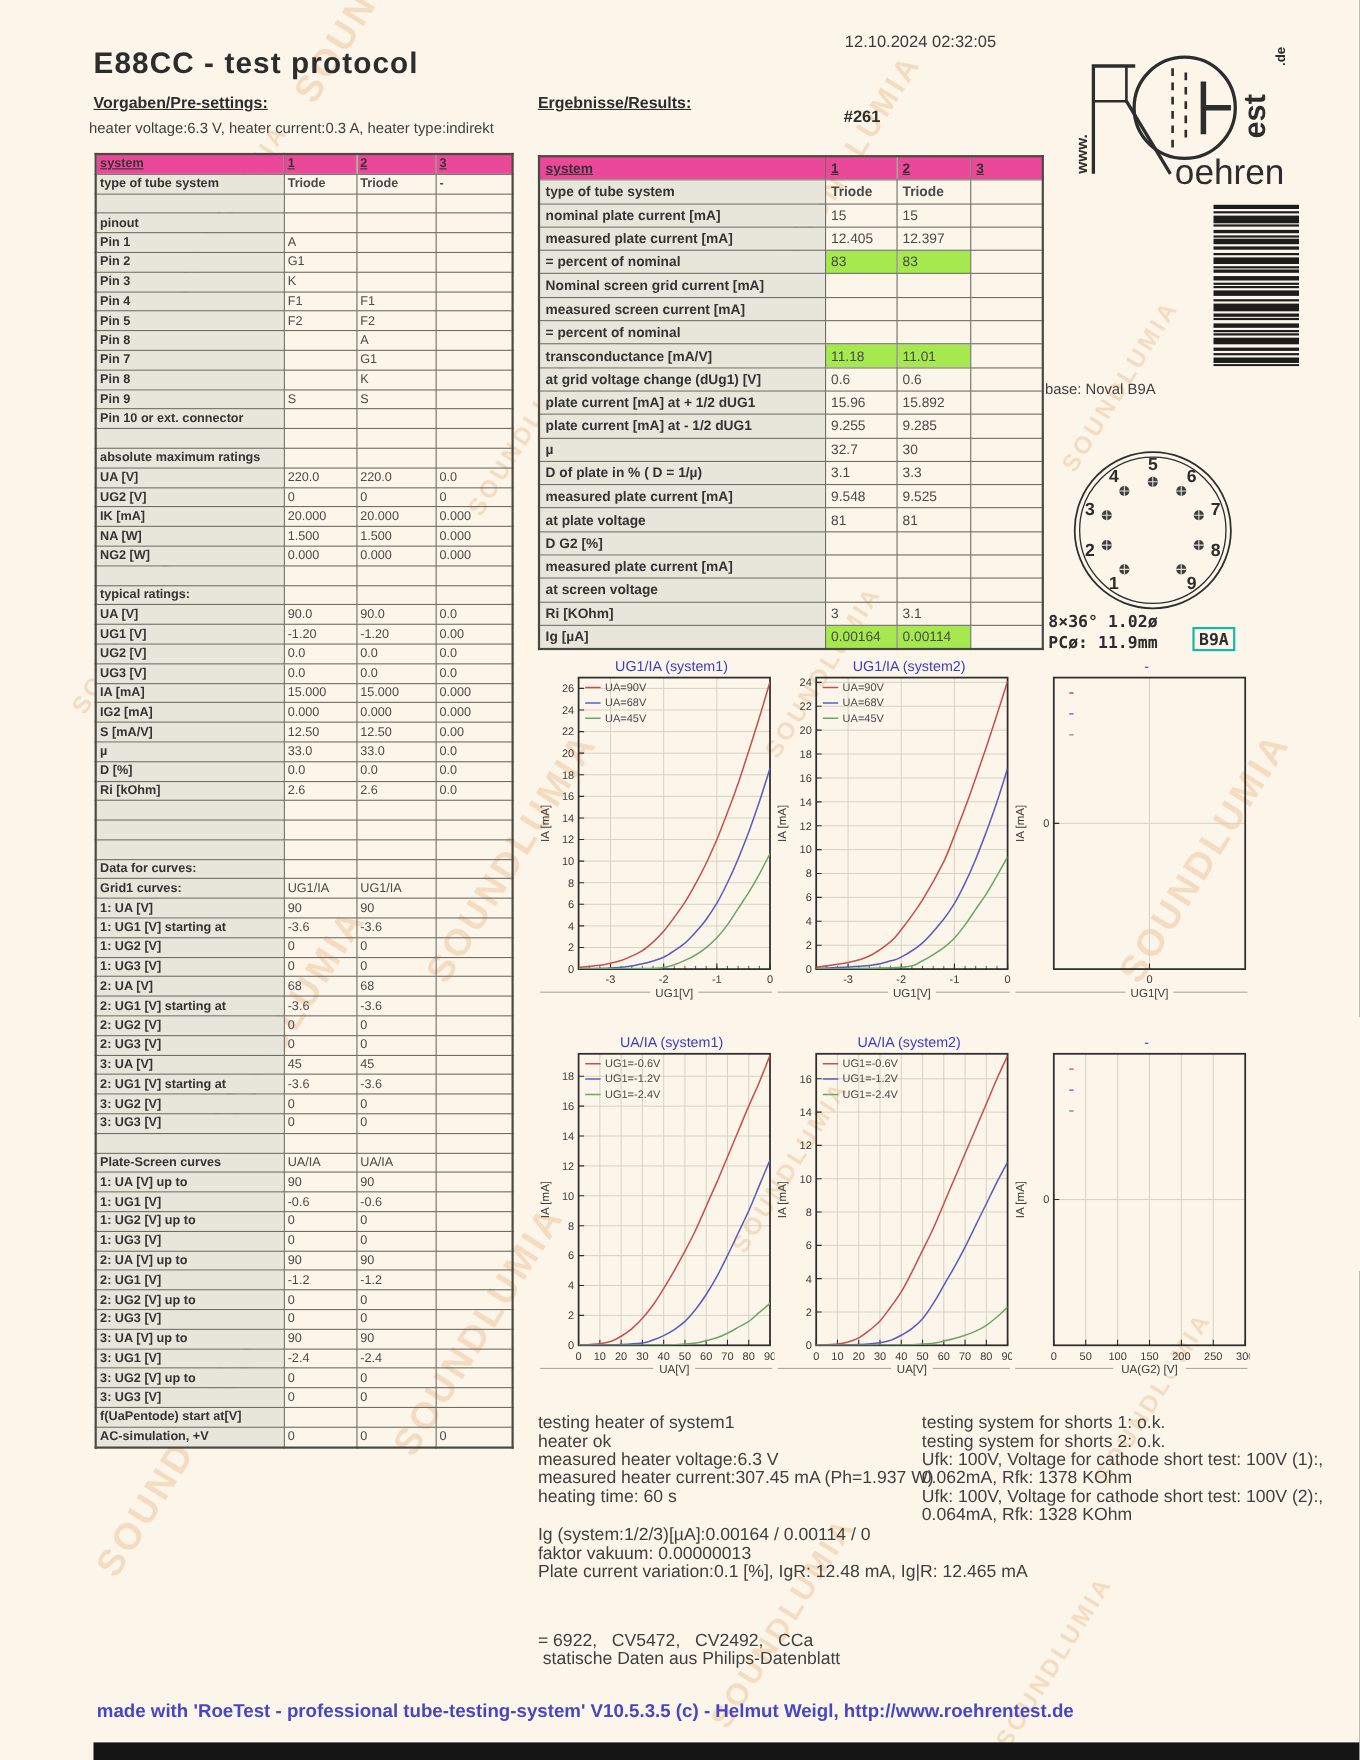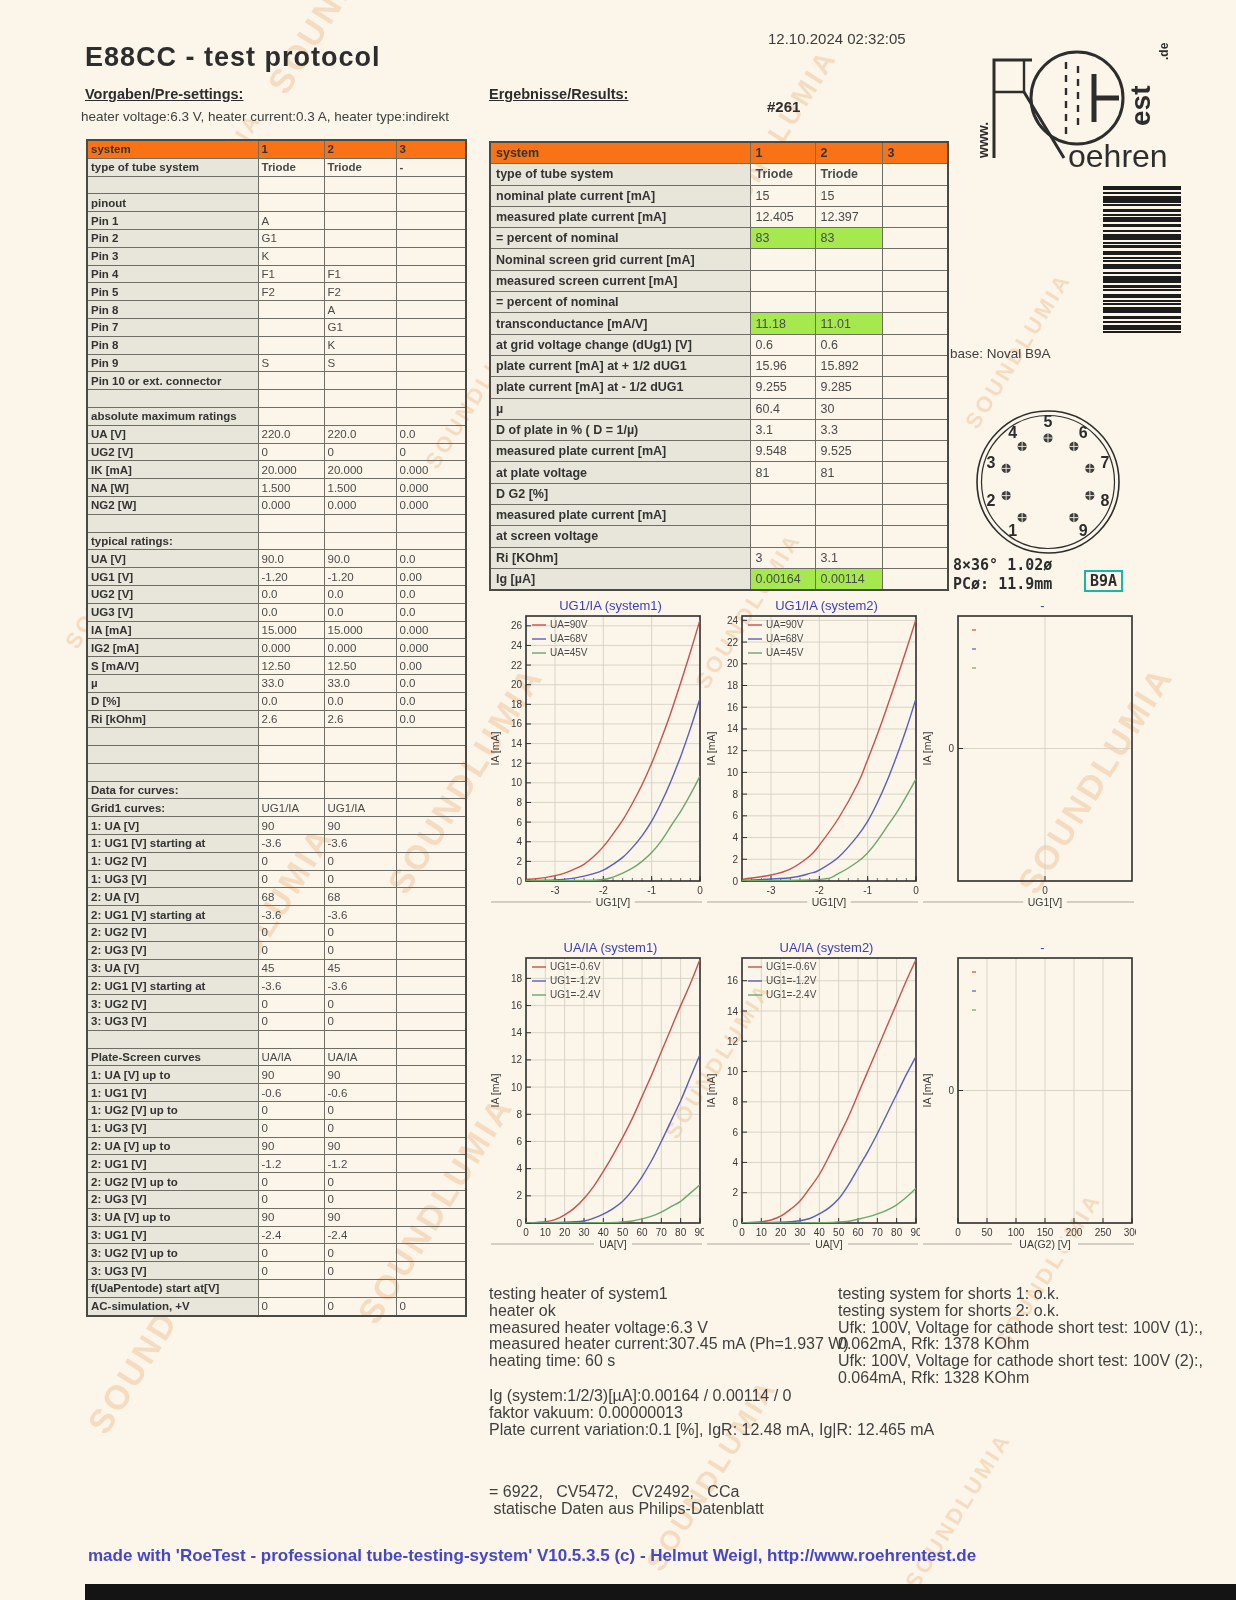--- a/index.html
+++ b/index.html
@@ -12,21 +12,21 @@
   .doc-title{left:85px;top:42px;font-size:27px;font-weight:bold;letter-spacing:1px;color:#2d2d2d;}
   .sec-head{font-size:14.5px;font-weight:bold;text-decoration:underline;color:#2d2d2d;}
   .pre-sub{left:81px;top:109px;font-size:13.5px;color:#3f3f3f;}
   .serial{left:767px;top:98px;font-size:15px;font-weight:bold;color:#2d2d2d;}
 
   table{border-collapse:collapse;table-layout:fixed;background:transparent;border:2px solid #4a4a45;}
   td{border:1px solid #6e6e66;overflow:hidden;white-space:nowrap;vertical-align:middle;}
   #pre-table td{height:16.8px;font-size:11.5px;padding:0 3px;}
   #res-table td{height:20.3px;font-size:12.5px;padding:0 5px;}
   td.lbl{background:#e8e6da;font-weight:bold;color:#333;}
-  td.hdr{background:#f97316;font-weight:bold;color:#333;}
+  td.hdr{background:#ec4899;font-weight:bold;color:#333;text-decoration:underline;}
   td.val{color:#4a4a4a;}
   td.bold{font-weight:bold;}
   td.hl{background:#a6e94e;}
 
   .chart{position:absolute;width:215px;}
   .chart-title{height:15px;text-align:center;font-size:13px;color:#3d3dbe;padding-left:28px;
                white-space:nowrap;}
   .note{font-size:16px;line-height:16.8px;color:#3f3f3f;white-space:pre;}
   .footer-line{left:88px;top:1546px;font-size:17px;font-weight:bold;color:#4646c8;white-space:nowrap;}
   .bottom-bar{left:85px;top:1584px;right:0;height:16px;background:#141414;}
@@ -597,21 +597,21 @@
           <td class="val"></td>
         </tr>
         <tr>
           <td class="lbl">plate current [mA] at - 1/2 dUG1</td>
           <td class="val">9.255</td>
           <td class="val">9.285</td>
           <td class="val"></td>
         </tr>
         <tr>
           <td class="lbl">µ</td>
-          <td class="val">60.4</td>
+          <td class="val">32.7</td>
           <td class="val">30</td>
           <td class="val"></td>
         </tr>
         <tr>
           <td class="lbl">D of plate in % ( D = 1/µ)</td>
           <td class="val">3.1</td>
           <td class="val">3.3</td>
           <td class="val"></td>
         </tr>
         <tr>

